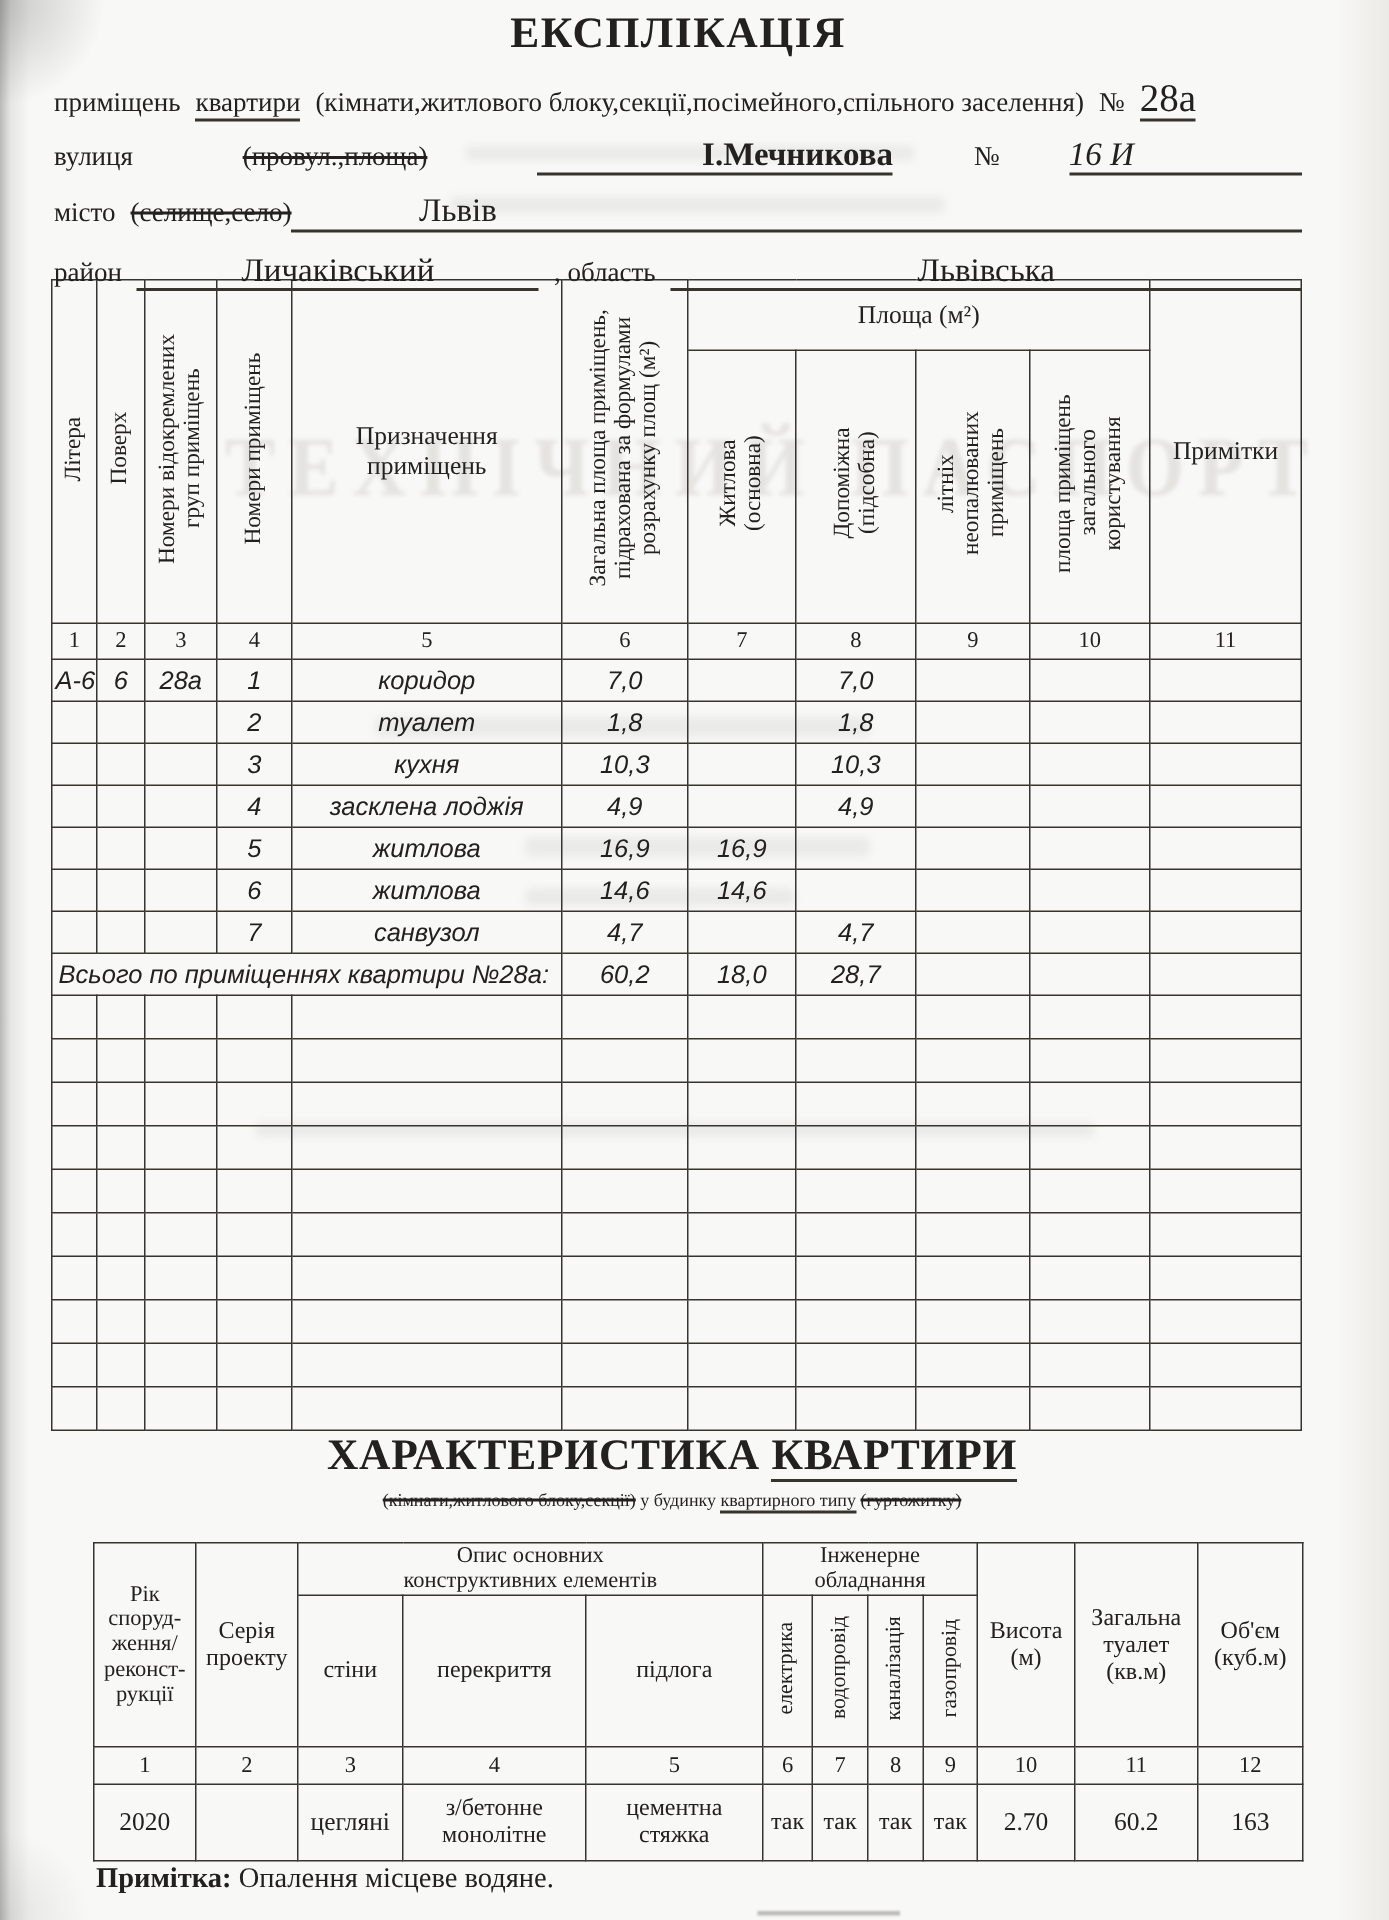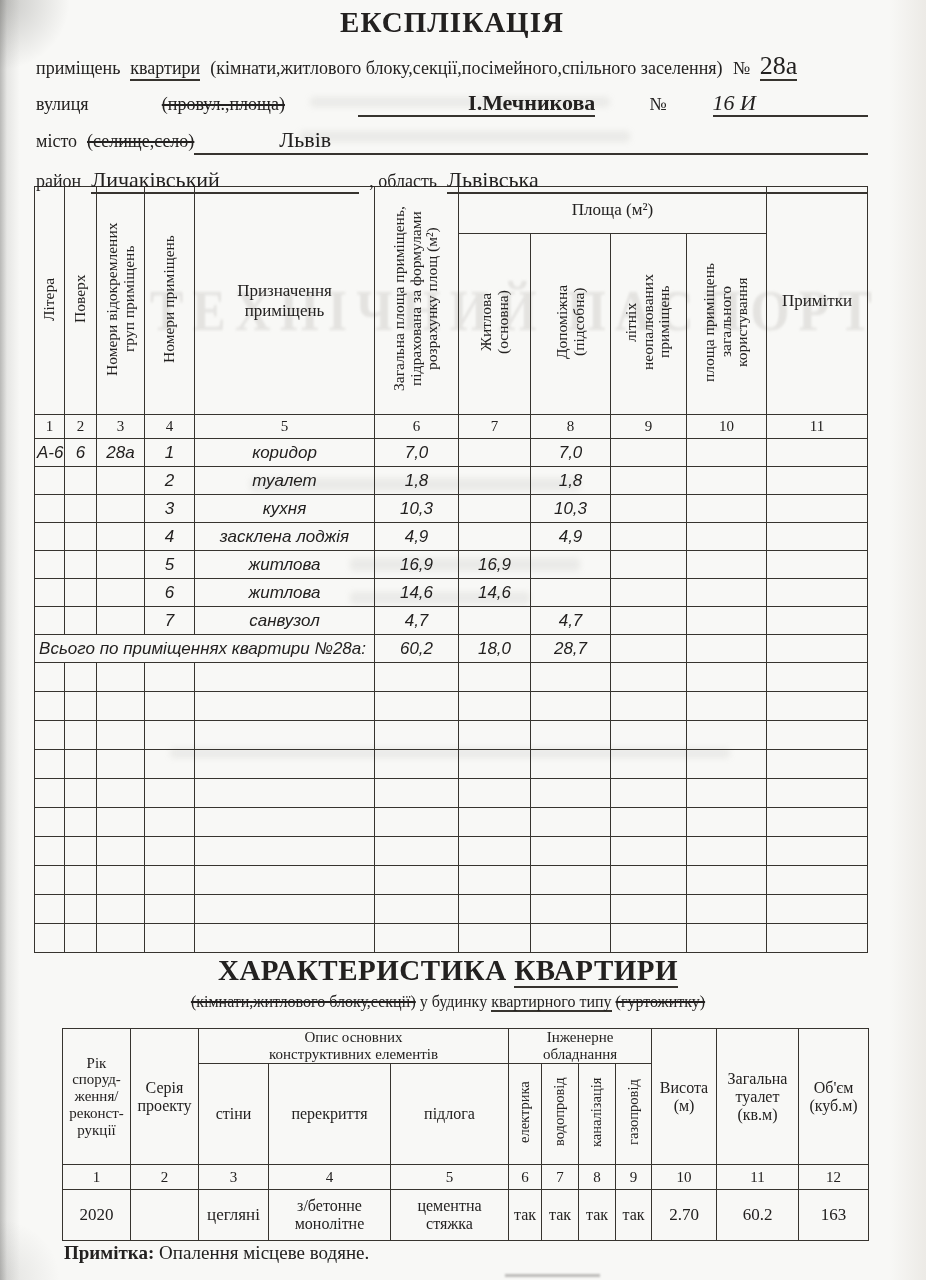--- a/index.html
+++ b/index.html
@@ -9,21 +9,21 @@
       radial-gradient(circle at 0 0, rgba(70,70,66,.28), transparent 70px),
       radial-gradient(circle at 0 100%, rgba(90,90,86,.14), transparent 60px),
       linear-gradient(90deg,#b9b9b7 0,#e6e6e4 7px,#f8f8f6 20px,#f8f8f6 96%,#eceae6 100%);}
   
   .hdr{position:absolute;top:6px;left:36px;right:58px;z-index:2;}
   .title{text-align:center;font-weight:bold;font-size:29px;letter-spacing:1px;}
   .hline{display:flex;align-items:baseline;font-size:18px;white-space:nowrap;}
   .l2{margin-top:14px;}
   .l3{margin-top:9px;gap:32px;}
   .l4{margin-top:10px;}
-  .l5{margin-top:12px;}
+  .l5{margin-top:12px;text-align:center;}
   .ul{border-bottom:2px solid #37342f;}
   .strike{text-decoration:line-through;text-decoration-thickness:2px;}
   .bigval{font-size:26px;line-height:1;}
   .blank{border-bottom:2px solid #37342f;font-size:22px;line-height:1.15;}
   .grow{flex:1;}
   .sp{width:10px;}
   
   .wm{position:absolute;left:150px;top:282px;width:640px;z-index:0;
       font-size:50px;font-weight:bold;letter-spacing:9px;color:rgba(112,110,102,.15);
       filter:blur(1.3px);transform:scaleY(1.12);white-space:nowrap;}
@@ -52,21 +52,21 @@
   .t2 .ghd{font-size:15px;height:28px;}
   .t2 .shd{height:100px;font-size:16px;}
   .t2 .vt{height:94px;font-size:14.5px;}
   .t2 .numrow td{height:24px;}
   .t2 .data td{height:50px;font-size:17px;}
   .t2 .data .sm{font-size:16px;}
   .yearcell{font-size:15px;line-height:1.12;}
   
   .sec{position:absolute;top:944px;left:0;right:30px;text-align:center;z-index:2;}
   .sec .t{font-weight:bold;font-size:29px;letter-spacing:.5px;margin-top:10px;}
-  .sec .s{font-size:16px;margin-top:6px;}
+  .sec .s{font-size:12px;margin-top:6px;}
   .note{position:absolute;left:64px;top:1242px;font-size:19px;z-index:2;}
 </style>
 </head>
 <body>
 
 <div class="page">
 
   <div class="wm">ТЕХНІЧНИЙ ПАСПОРТ</div>
   <div class="smudge" style="left:310px;top:97px;width:300px;height:10px;"></div>
   <div class="smudge" style="left:300px;top:131px;width:330px;height:11px;"></div>

